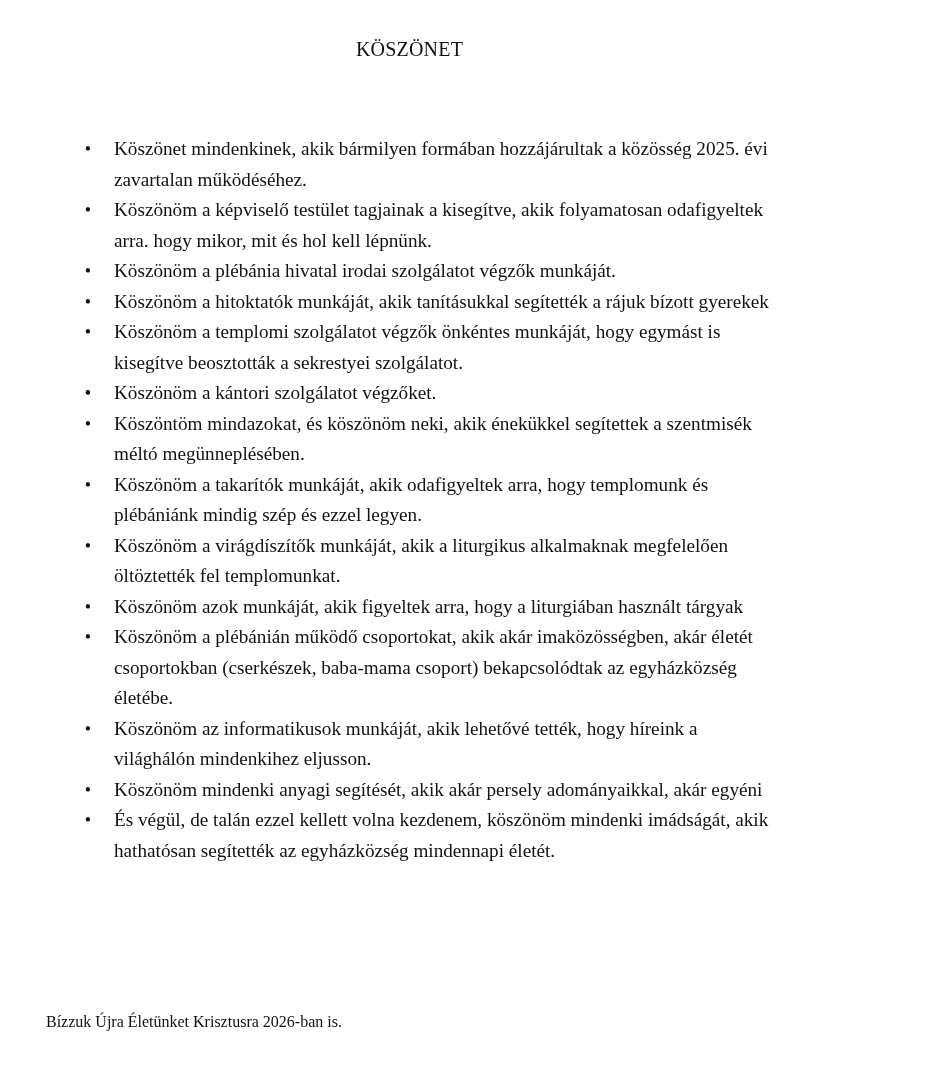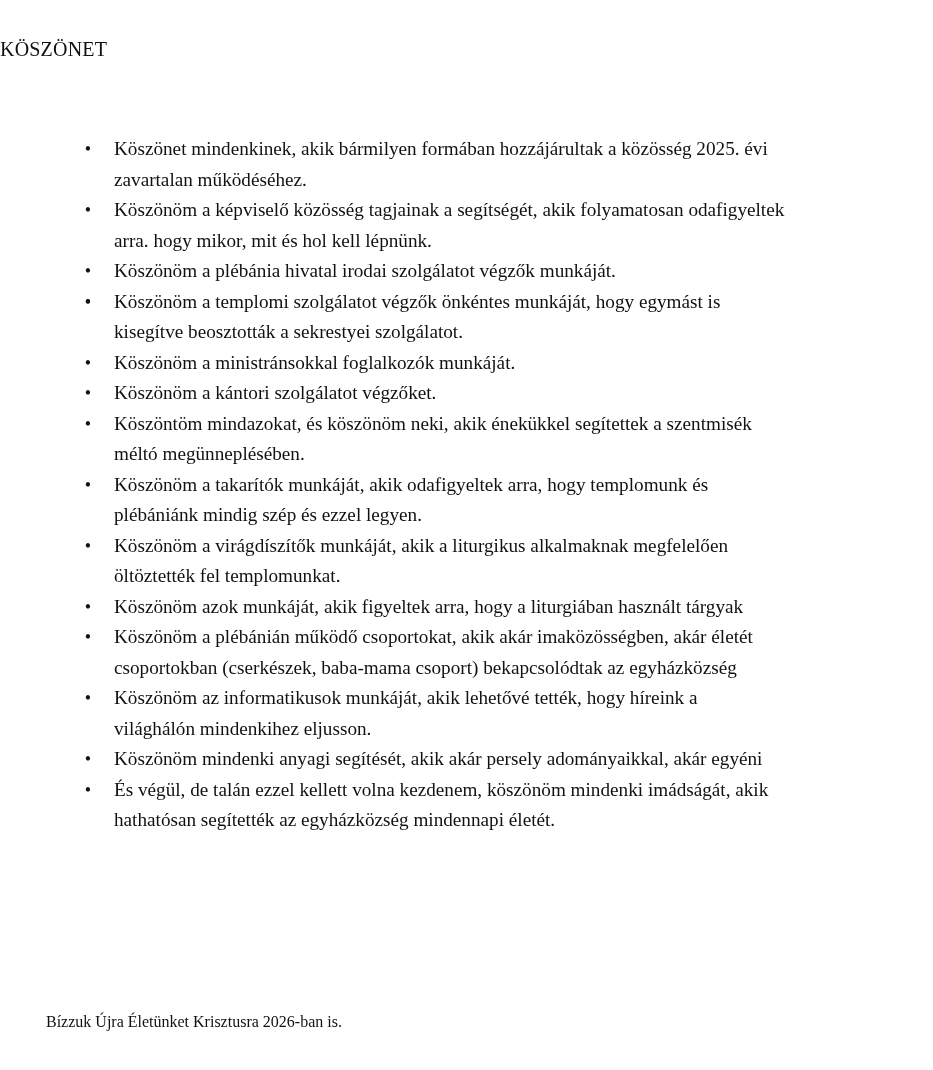--- a/index.html
+++ b/index.html
@@ -19,20 +19,21 @@
       position: absolute;
       left: 0; top: 0;
       width: 933px;
       height: 1070px;
     }
     .title {
       position: absolute;
       top: 38px;
       left: 0;
       width: 819px;
+      text-align: center;
       font-size: 20px;
       letter-spacing: 0.2px;
     }
     .list {
       position: absolute;
       top: 134px;
       left: 0;
       width: 933px;
       margin: 0;
       padding: 0;
@@ -72,38 +73,38 @@
 
   <ul class="list">
 
   <li class="item">
     <span class="bullet">•</span>
   <span class="line">Köszönet mindenkinek, akik bármilyen formában hozzájárultak a közösség 2025. évi</span>
         <span class="line">zavartalan működéséhez.</span>
       </li>
       <li class="item">
     <span class="bullet">•</span>
-  <span class="line">Köszönöm a képviselő közösség tagjainak a segítségét, akik folyamatosan odafigyeltek</span>
+  <span class="line">Köszönöm a képviselő testület tagjainak a kisegítve, akik folyamatosan odafigyeltek</span>
         <span class="line">arra. hogy mikor, mit és hol kell lépnünk.</span>
       </li>
       <li class="item">
     <span class="bullet">•</span>
   <span class="line">Köszönöm a plébánia hivatal irodai szolgálatot végzők munkáját.</span>
       </li>
       <li class="item">
     <span class="bullet">•</span>
+  <span class="line">Köszönöm a hitoktatók munkáját, akik tanításukkal segítették a rájuk bízott gyerekek</span>
       </li>
       <li class="item">
     <span class="bullet">•</span>
   <span class="line">Köszönöm a templomi szolgálatot végzők önkéntes munkáját, hogy egymást is</span>
         <span class="line">kisegítve beosztották a sekrestyei szolgálatot.</span>
       </li>
       <li class="item">
     <span class="bullet">•</span>
-  <span class="line">Köszönöm a ministránsokkal foglalkozók munkáját.</span>
       </li>
       <li class="item">
     <span class="bullet">•</span>
   <span class="line">Köszönöm a kántori szolgálatot végzőket.</span>
       </li>
       <li class="item">
     <span class="bullet">•</span>
   <span class="line">Köszöntöm mindazokat, és köszönöm neki, akik énekükkel segítettek a szentmisék</span>
         <span class="line">méltó megünneplésében.</span>
       </li>
@@ -118,20 +119,21 @@
         <span class="line">öltöztették fel templomunkat.</span>
       </li>
       <li class="item">
     <span class="bullet">•</span>
   <span class="line">Köszönöm azok munkáját, akik figyeltek arra, hogy a liturgiában használt tárgyak</span>
       </li>
       <li class="item">
     <span class="bullet">•</span>
   <span class="line">Köszönöm a plébánián működő csoportokat, akik akár imaközösségben, akár életét</span>
         <span class="line">csoportokban (cserkészek, baba-mama csoport)  bekapcsolódtak az egyházközség</span>
+        <span class="line">életébe.</span>
       </li>
       <li class="item">
     <span class="bullet">•</span>
   <span class="line">Köszönöm az informatikusok munkáját, akik lehetővé tették, hogy híreink a</span>
         <span class="line">világhálón mindenkihez eljusson.</span>
       </li>
       <li class="item">
     <span class="bullet">•</span>
   <span class="line">Köszönöm mindenki anyagi segítését, akik akár persely adományaikkal, akár egyéni</span>
       </li>

